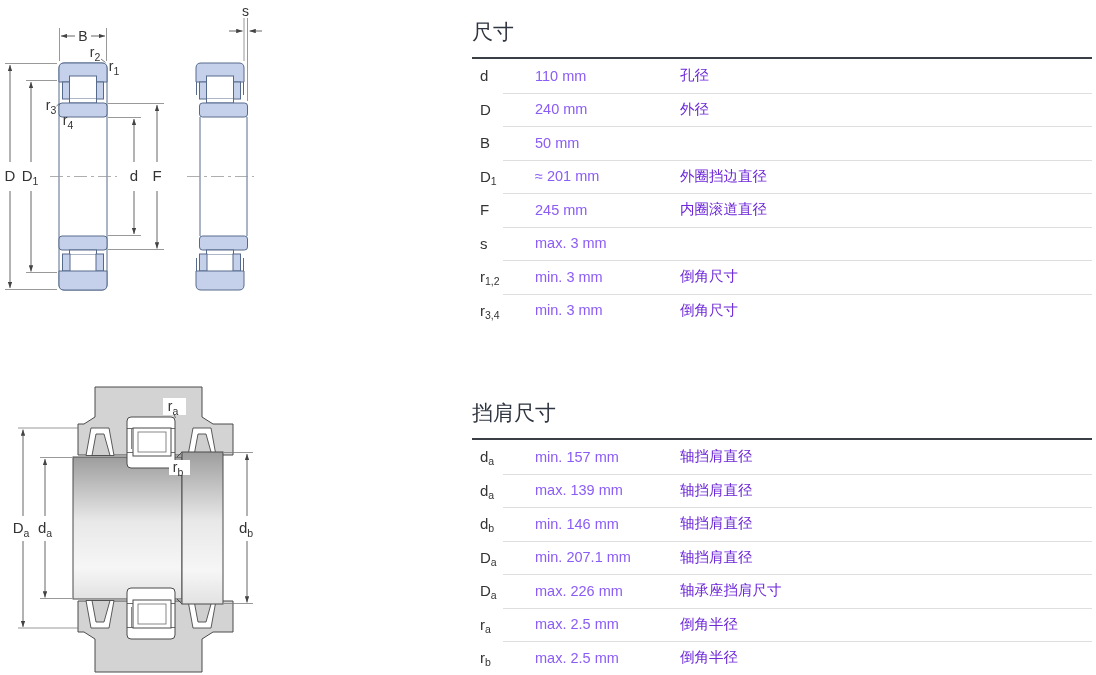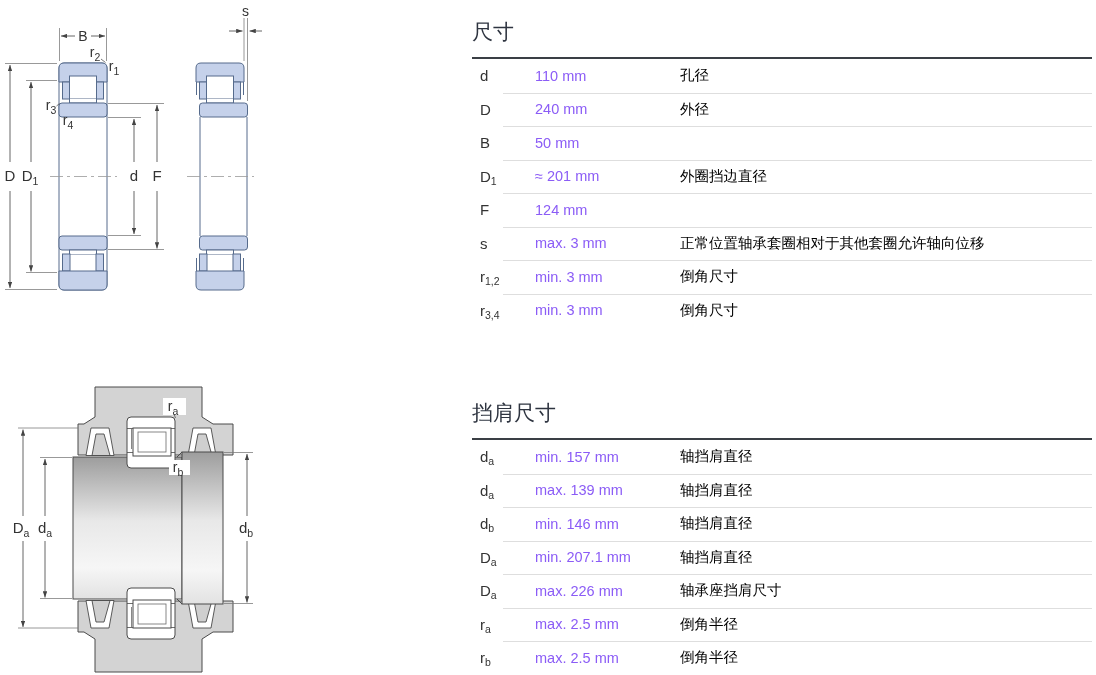--- a/index.html
+++ b/index.html
@@ -16,21 +16,21 @@
   .section-1{margin-top:19px;}
   .section-2{margin-top:73px;}
   .rows{width:100%;}
   .row{display:grid;grid-template-columns:63px 145px 1fr;align-items:center;
        height:33.5px;position:relative;font-size:14.5px;}
   .row + .row::before{content:"";position:absolute;top:0;left:31px;right:0;
        height:1px;background:#dedede;}
   .sym{padding-left:8px;font-size:15px;color:#333;}
   .sub{font-size:10.5px;position:relative;top:3px;letter-spacing:0;}
   .val{color:#8b5cf6;}
-  .desc{color:#000000;}
+  .desc{color:#6d28d9;}
 
   svg text{font-family:"Liberation Sans",sans-serif;fill:#333;}
   .dimline{stroke:#555;stroke-width:0.9;fill:none;}
   .extline{stroke:#777;stroke-width:0.75;fill:none;}
   .leader{stroke:#555;stroke-width:0.8;fill:none;}
 </style>
 </head>
 <body>
 
 <div class="diagram-top">
@@ -256,27 +256,27 @@
         </div>
 
         <div class="row">
           <span class="sym"><span>D</span><span class="sub">1</span></span>
           <span class="val">≈ 201 mm</span>
           <span class="desc">外圈挡边直径</span>
         </div>
 
         <div class="row">
           <span class="sym"><span>F</span><span class="sub"></span></span>
-          <span class="val">124 mm</span>
+          <span class="val">245 mm</span>
+          <span class="desc">内圈滚道直径</span>
         </div>
 
         <div class="row">
           <span class="sym"><span>s</span><span class="sub"></span></span>
           <span class="val">max. 3 mm</span>
-          <span class="desc">正常位置轴承套圈相对于其他套圈允许轴向位移</span>
         </div>
 
         <div class="row">
           <span class="sym"><span>r</span><span class="sub">1,2</span></span>
           <span class="val">min. 3 mm</span>
           <span class="desc">倒角尺寸</span>
         </div>
 
         <div class="row">
           <span class="sym"><span>r</span><span class="sub">3,4</span></span>

